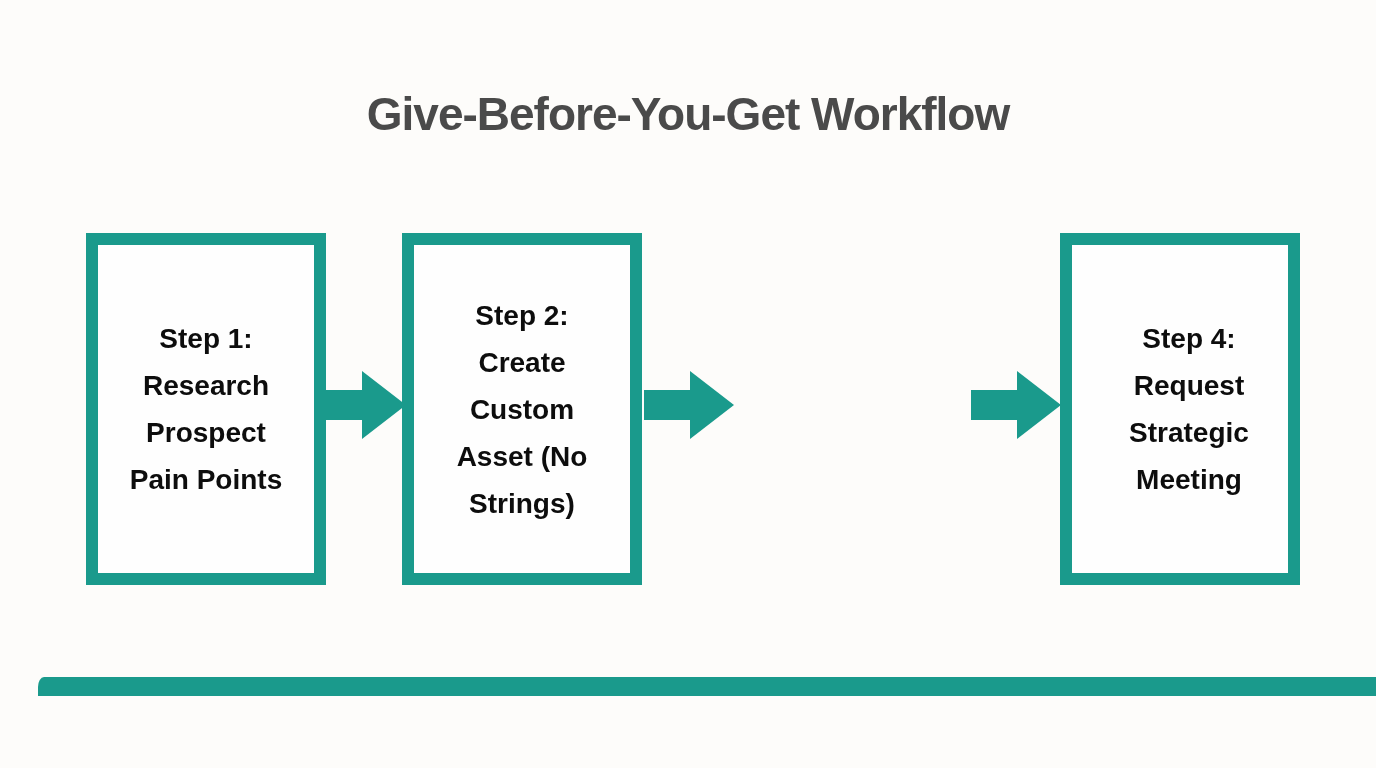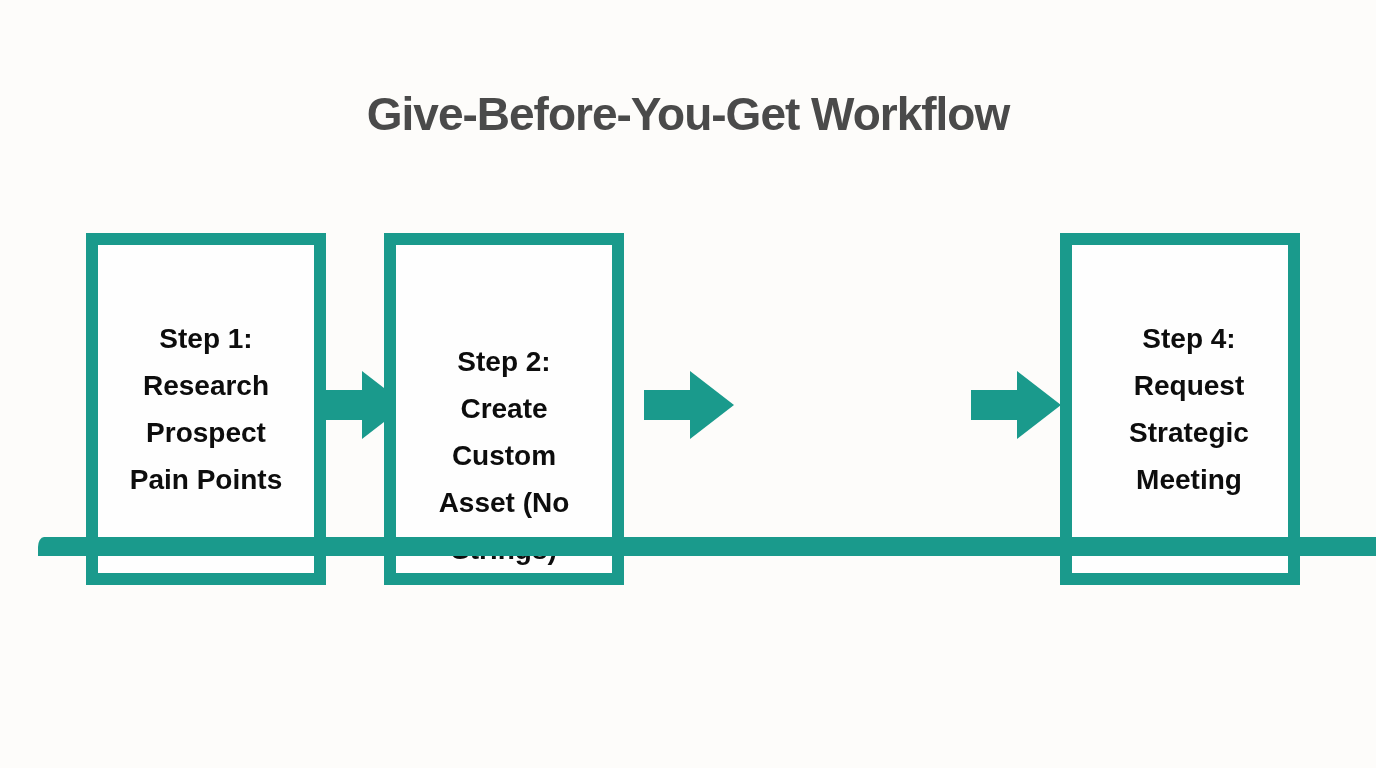--- a/index.html
+++ b/index.html
@@ -10,21 +10,21 @@
     --box_fill: #fefefe;
   }
   *{ margin:0; padding:0; box-sizing:border-box; }
   html,body{ width:1376px; height:768px; overflow:hidden; }
   body{
     font-family:"Liberation Sans", sans-serif;
     background: var(--background, #fdfcfa);
   }
   .canvas{
     position:relative;
-    width:1376px; height:556px;
+    width:1376px; height:696px;
   }
   .title{
     position:absolute;
     top:87px; left:0; width:1376px;
     text-align:center;
     font-size:46px;
     font-weight:bold;
     letter-spacing:-1px;
     color: var(--title, #4a4a4a);
   }
@@ -40,21 +40,21 @@
   }
   .step-label{
     white-space:pre-line;
     text-align:center;
     font-size:28px;
     line-height:47px;
     font-weight:bold;
     color: var(--text, #0d0d0d);
   }
   .b1{ left:86px; }
-  .b2{ left:384px;align-items:flex-end; }
+  .b2{ left:402px; }
   .b3{ left:733px; }
   .b4{ left:1060px;padding-left:18px; }
 
   .arrow{
     position:absolute;
     top:371px;
     width:90px; height:68px;
   }
   .a1{ left:316px; }
   .a2{ left:644px; }

